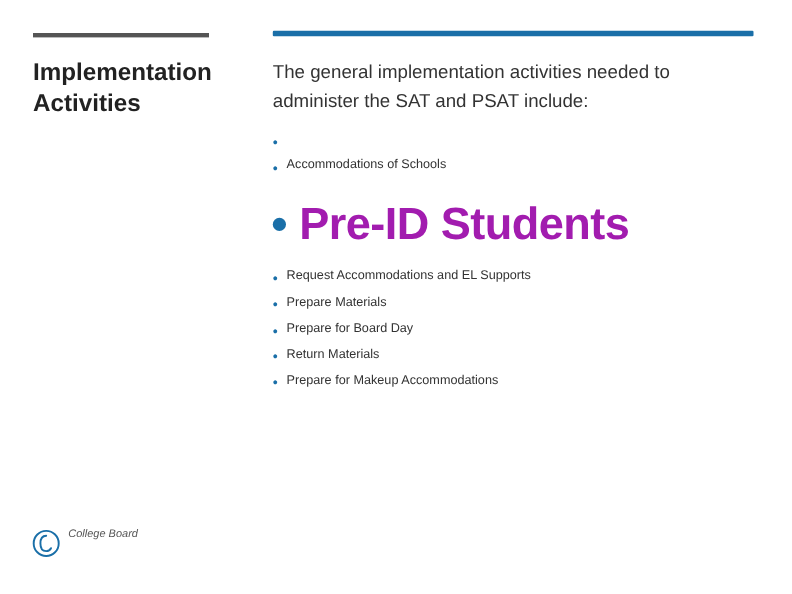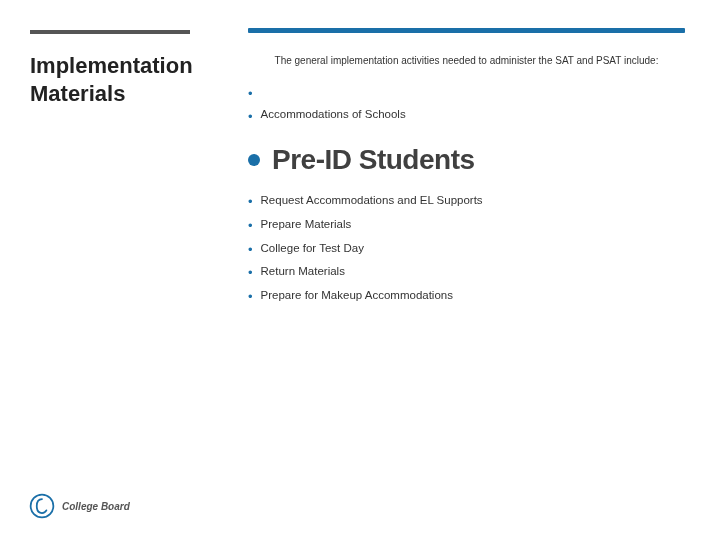--- a/index.html
+++ b/index.html
@@ -39,26 +39,25 @@
 
     .left-title {
       font-size: 22px;
       font-weight: bold;
       color: #222;
       line-height: 1.25;
     }
 
     .college-board-logo {
       position: absolute;
-      bottom: 20px;
+      bottom: 32px;
       left: 28px;
       display: flex;
-      align-items: center;
+      align-items: flex-start;
       gap: 6px;
-      font-weight: bold;
     }
 
     .cb-icon {
       width: 28px;
       height: 28px;
     }
 
     .cb-text {
       font-size: 10px;
       color: #555;
@@ -75,25 +74,24 @@
 
     .top-bar {
       width: 100%;
       height: 5px;
       background: #1a6fa8;
       margin-bottom: 20px;
       border-radius: 1px;
     }
 
     .intro-text {
-      font-size: 10px;
+      font-size: 17px;
       color: #333;
       margin-bottom: 14px;
       line-height: 1.5;
-      text-align: center;
     }
 
     .bullet-list-small {
       list-style: none;
       margin-bottom: 6px;
     }
 
     .bullet-list-small li {
       font-size: 11.5px;
       color: #333;
@@ -119,23 +117,23 @@
     .pre-id-dot {
       width: 12px;
       height: 12px;
       background: #1a6fa8;
       border-radius: 50%;
       margin-right: 12px;
       flex-shrink: 0;
     }
 
     .pre-id-text {
-      font-size: 28px;
+      font-size: 41px;
       font-weight: bold;
-      color: #404040;
+      color: #a21caf;
       letter-spacing: -0.5px;
     }
 
     .bullet-list-large {
       list-style: none;
       margin-top: 4px;
     }
 
     .bullet-list-large li {
       font-size: 11.5px;
@@ -148,21 +146,21 @@
   </style>
 </head>
 <body>
 
 <div class="slide">
 
   <div class="left-panel">
     <div class="left-title-bar"></div>
     <div class="left-title">
       <span>Implementation</span><br>
-      <span>Materials</span>
+      <span>Activities</span>
     </div>
 
     <div class="college-board-logo">
       <svg class="cb-icon" viewBox="0 0 32 32" fill="none" xmlns="http://www.w3.org/2000/svg">
         <circle cx="16" cy="16" r="13" stroke="#1a6fa8" stroke-width="2" fill="none"></circle>
         <path d="M16 8 C12 8, 10 11, 10 16 C10 21, 12 24, 16 24 C18 24, 20 23, 21 21" stroke="#1a6fa8" stroke-width="2" fill="none" stroke-linecap="round"></path>
       </svg>
       <span class="cb-text">College Board</span>
     </div>
   </div>
@@ -191,21 +189,21 @@
       <li>
         <span class="bullet-dot">•</span>
         <span>Request Accommodations and EL Supports</span>
       </li>
       <li>
         <span class="bullet-dot">•</span>
         <span>Prepare Materials</span>
       </li>
       <li>
         <span class="bullet-dot">•</span>
-        <span>College for Test Day</span>
+        <span>Prepare for Board Day</span>
       </li>
       <li>
         <span class="bullet-dot">•</span>
         <span>Return Materials</span>
       </li>
       <li>
         <span class="bullet-dot">•</span>
         <span>Prepare for Makeup Accommodations</span>
       </li>
     </ul>

